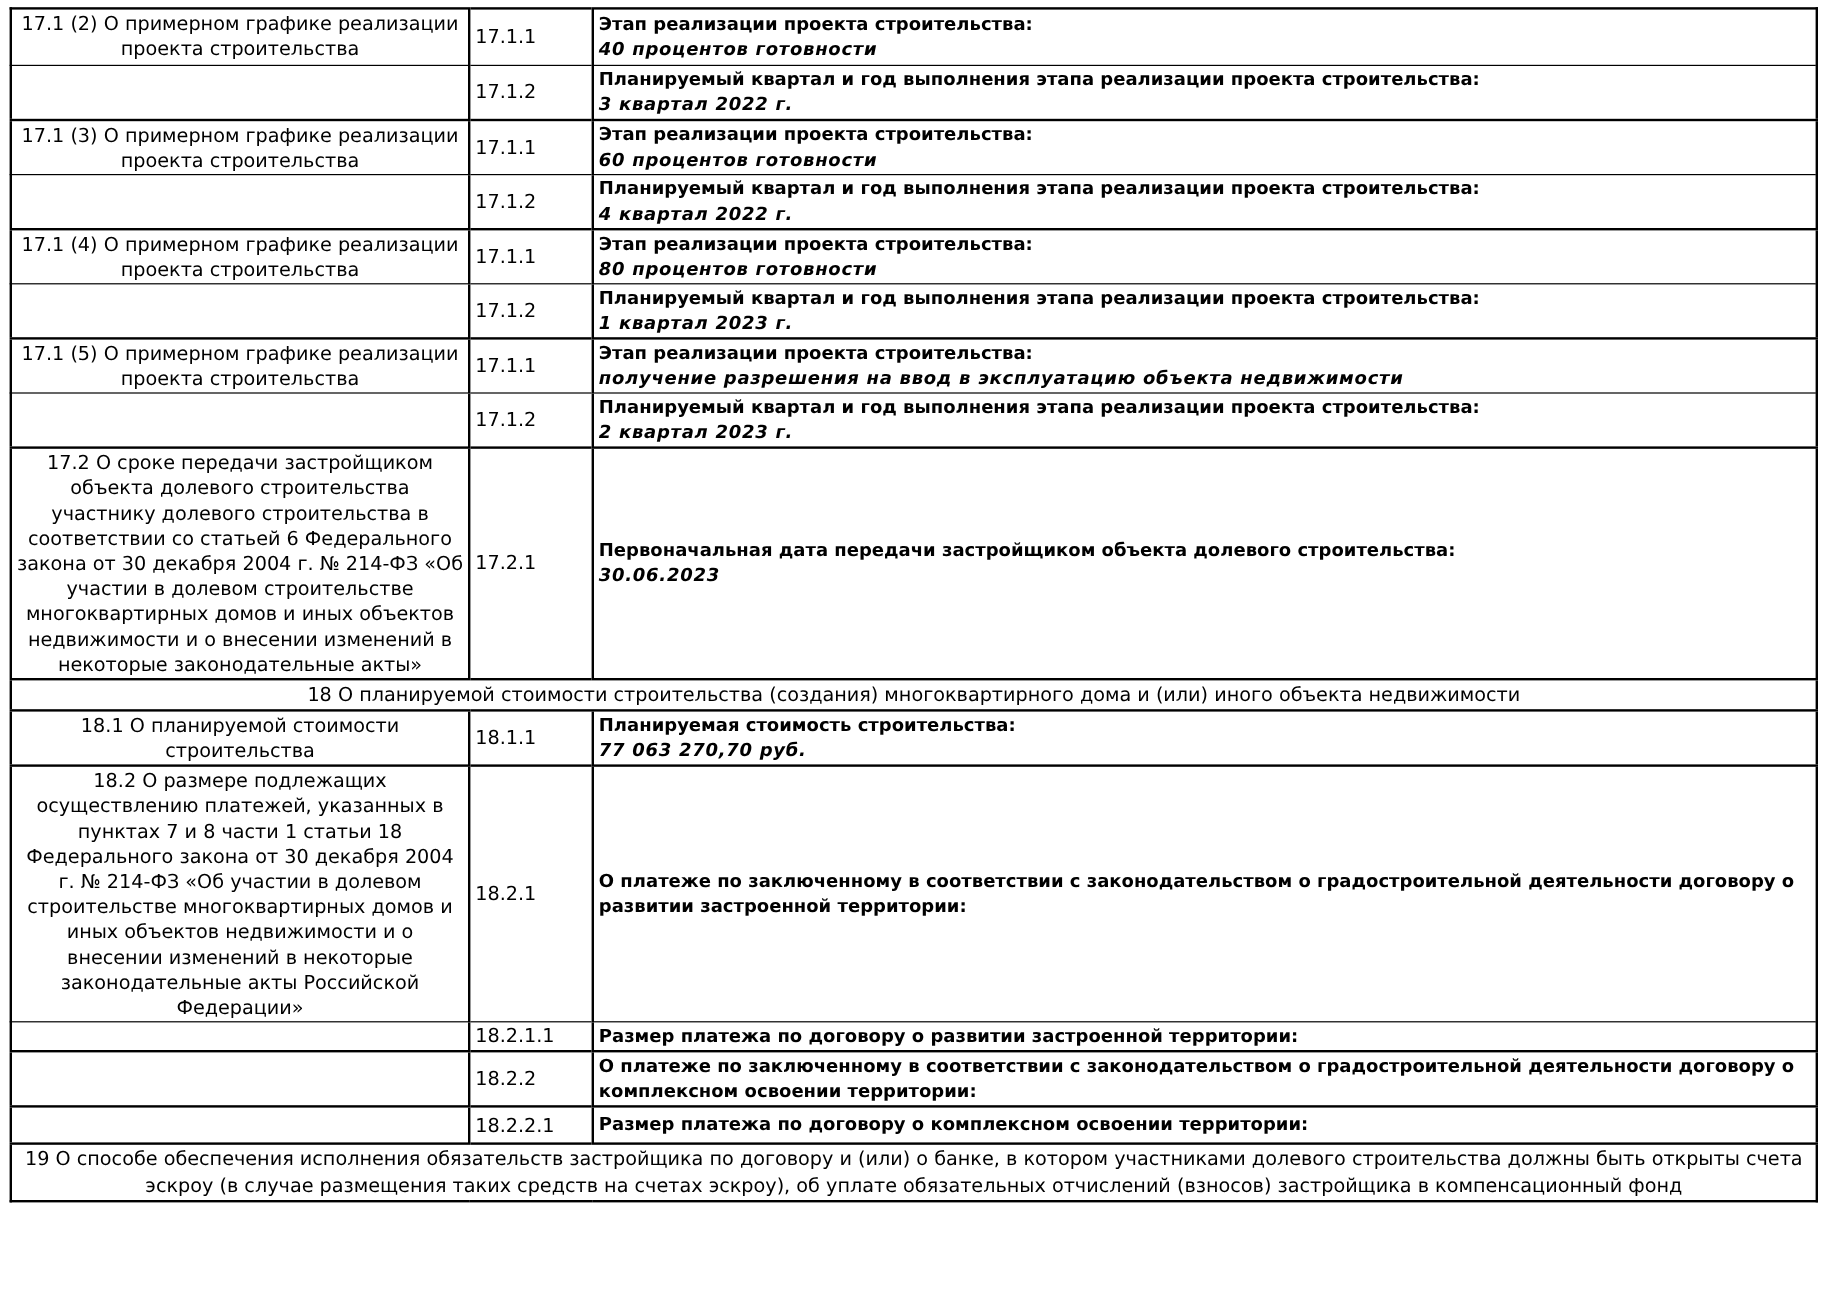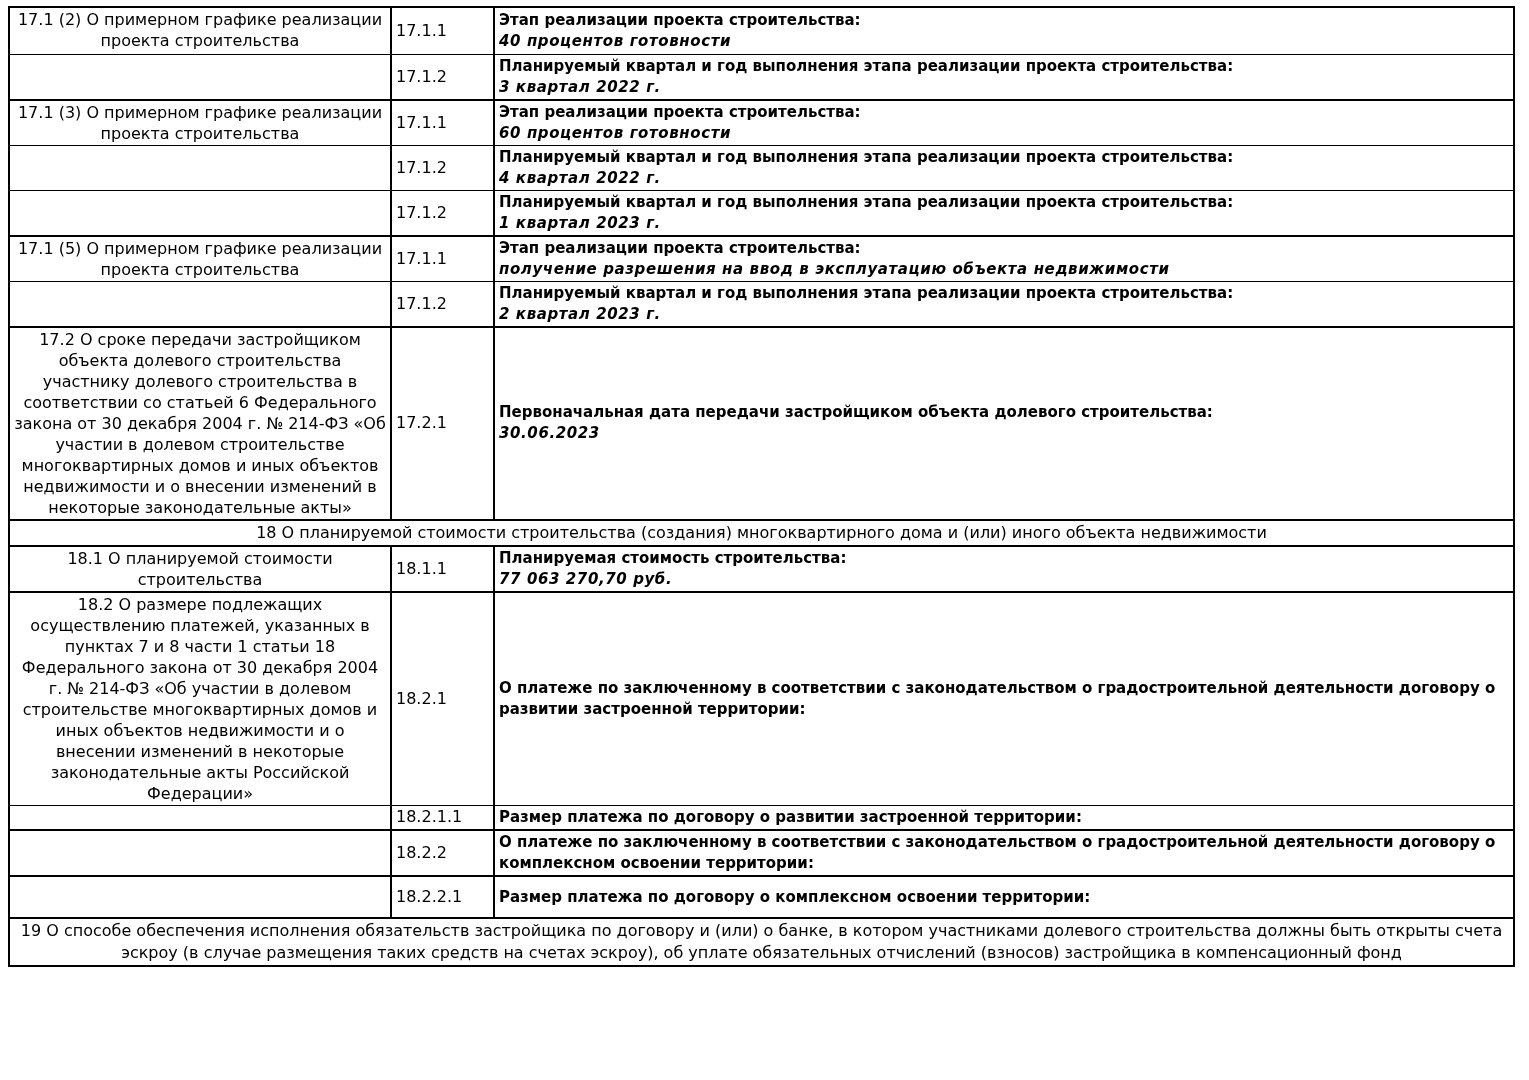--- a/index.html
+++ b/index.html
@@ -103,20 +103,28 @@
 
   <tr class="bt1" style="height:45px">
     <td class="left"></td>
     <td class="num">17.1.2</td>
     <td class="content">
       <div class="label">Планируемый квартал и год выполнения этапа реализации проекта строительства:</div>
       <div class="value">4 квартал 2022 г.</div>
     </td>
   </tr>
 
+  <tr class="bt2" style="height:45px">
+    <td class="left">17.1 (4) О примерном графике реализации проекта строительства</td>
+    <td class="num">17.1.1</td>
+    <td class="content">
+      <div class="label">Этап реализации проекта строительства:</div>
+      <div class="value">80 процентов готовности</div>
+    </td>
+  </tr>
 
   <tr class="bt1" style="height:45px">
     <td class="left"></td>
     <td class="num">17.1.2</td>
     <td class="content">
       <div class="label">Планируемый квартал и год выполнения этапа реализации проекта строительства:</div>
       <div class="value">1 квартал 2023 г.</div>
     </td>
   </tr>
 
@@ -178,21 +186,21 @@
   </tr>
 
   <tr class="bt2" style="height:45px">
     <td class="left"></td>
     <td class="num">18.2.2</td>
     <td class="content">
       <div class="label">О платеже по заключенному в соответствии с законодательством о градостроительной деятельности договору о комплексном освоении территории:</div>
     </td>
   </tr>
 
-  <tr class="bt2" style="height:42px">
+  <tr class="bt2" style="height:31px">
     <td class="left"></td>
     <td class="num">18.2.2.1</td>
     <td class="content">
       <div class="label">Размер платежа по договору о комплексном освоении территории:</div>
     </td>
   </tr>
 
   <tr class="bt2" style="height:47px">
     <td class="section" colspan="3">19 О способе обеспечения исполнения обязательств застройщика по договору и (или) о банке, в котором участниками долевого строительства должны быть открыты счета эскроу (в случае размещения таких средств на счетах эскроу), об уплате обязательных отчислений (взносов) застройщика в компенсационный фонд</td>
   </tr>

